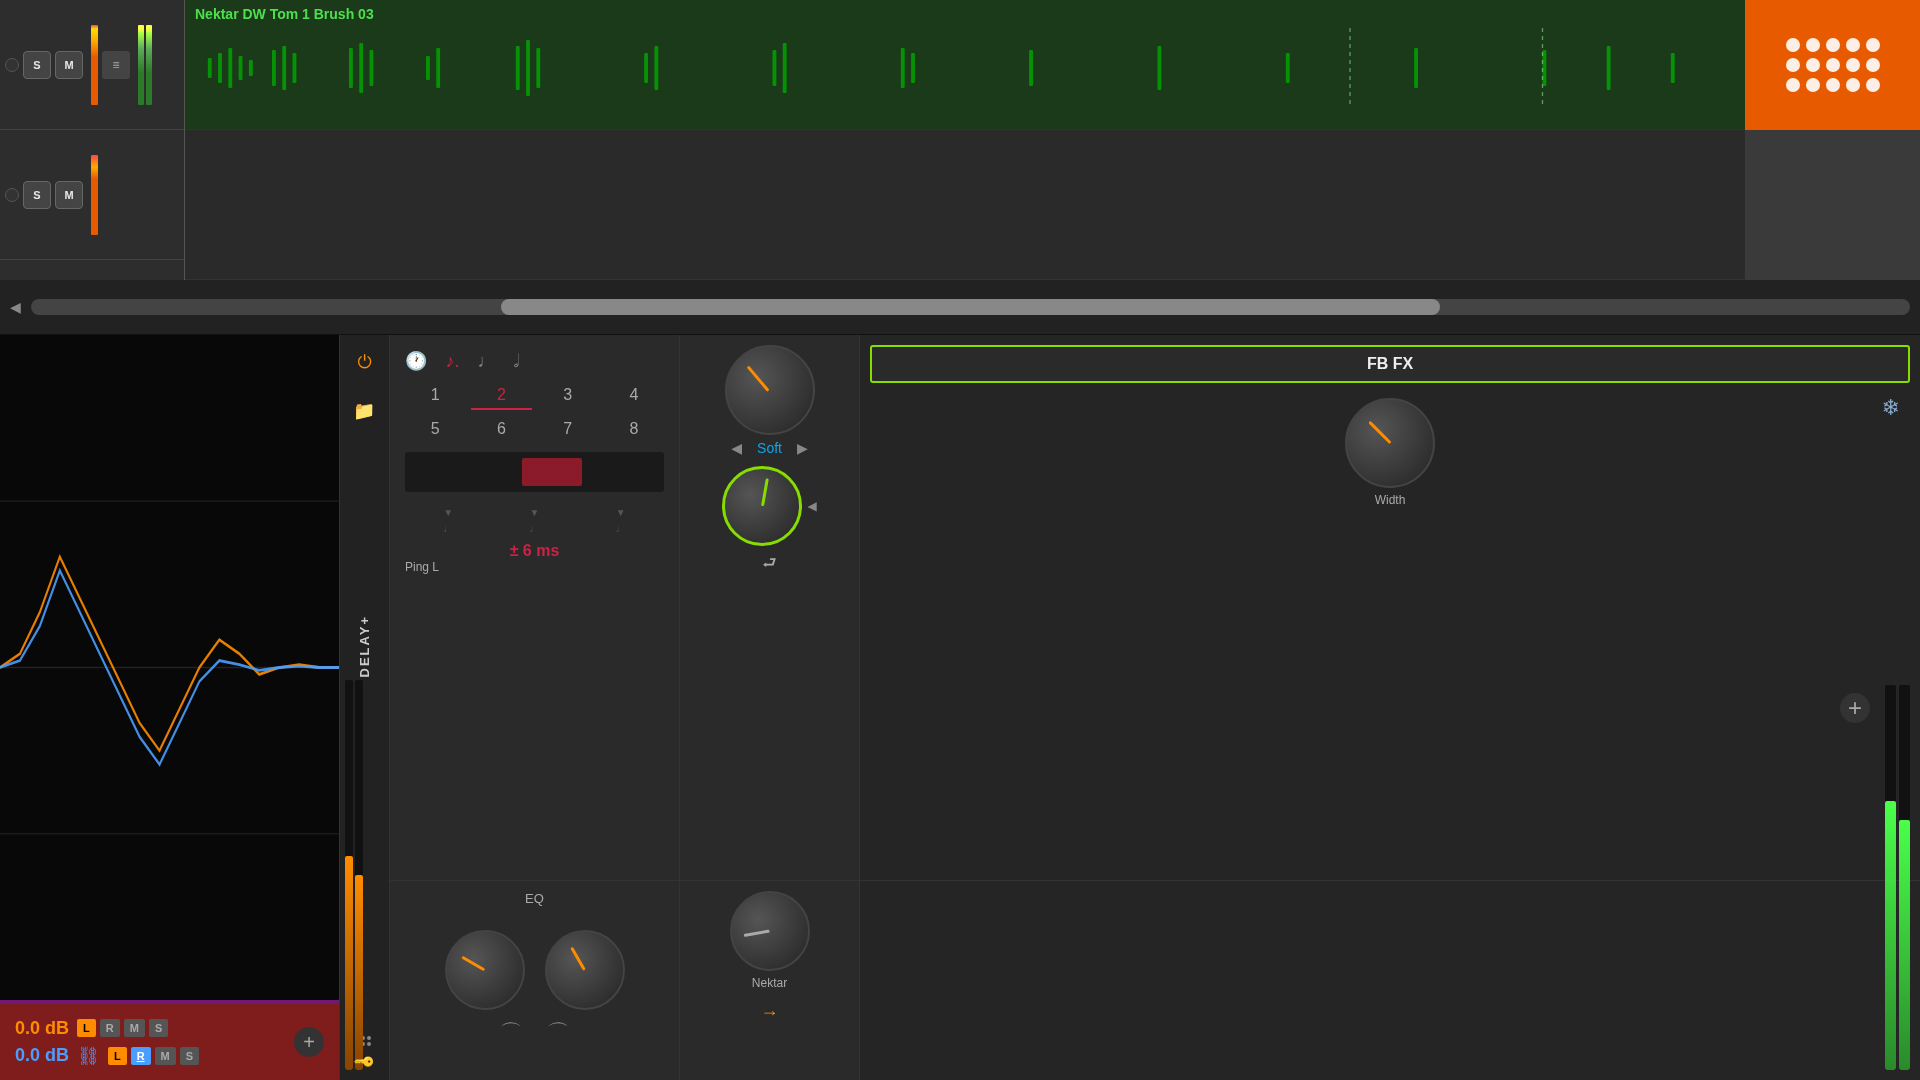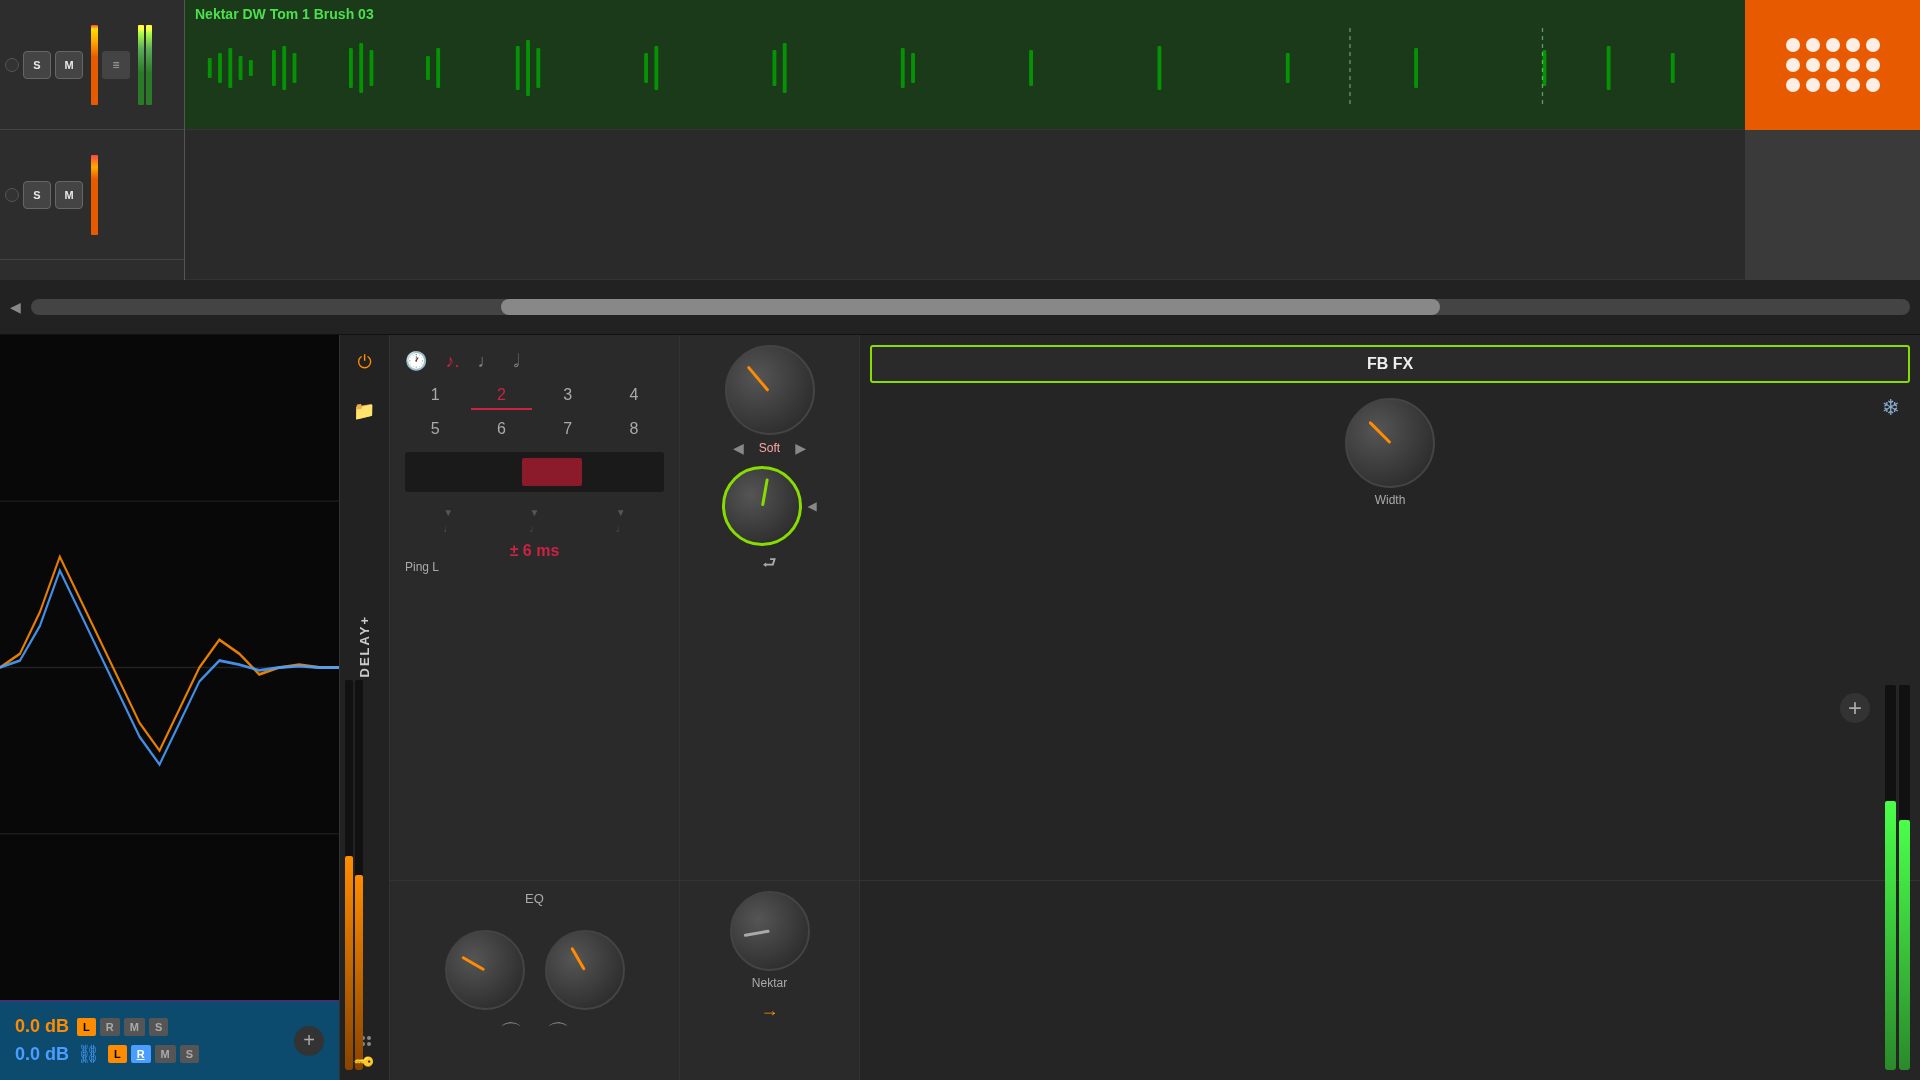--- a/index.html
+++ b/index.html
@@ -208,22 +208,22 @@
     }
 
     .analyzer-canvas {
       flex: 1;
       position: relative;
       overflow: hidden;
     }
 
     .analyzer-bottom {
       height: 80px;
-      background: #0c4a6e;
-      border-top: 1px solid #701a75;
+      background: #7f1d1d;
+      border-top: 4px solid #701a75;
       display: flex;
       align-items: center;
       padding: 0 15px;
       gap: 20px;
     }
 
     .db-label {
       color: #ff8c00;
       font-size: 18px;
       font-weight: bold;
@@ -436,22 +436,22 @@
       margin-bottom: 10px;
     }
 
     .nav-arrow {
       color: #888;
       font-size: 14px;
       cursor: pointer;
     }
 
     .soft-label {
-      color: #fca5a5;
-      font-size: 12px;
+      color: #0ea5e9;
+      font-size: 14px;
     }
 
     .knob-row {
       display: flex;
       align-items: center;
       gap: 5px;
     }
 
     .knob-arrow {
       color: #888;

